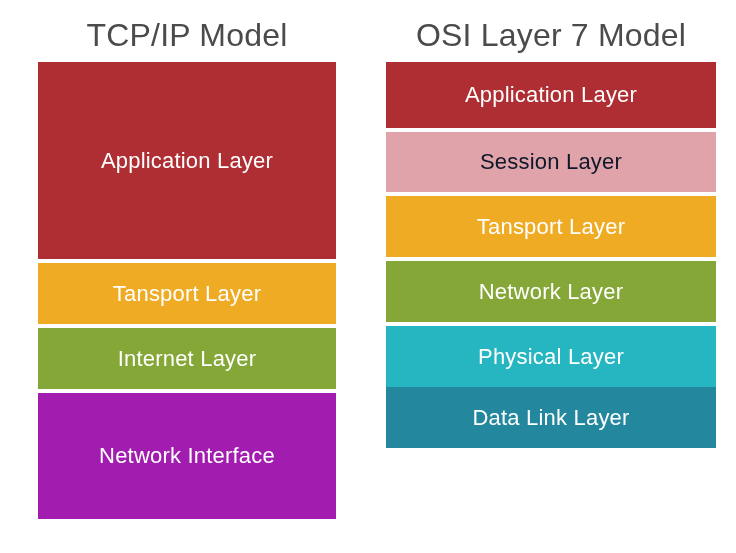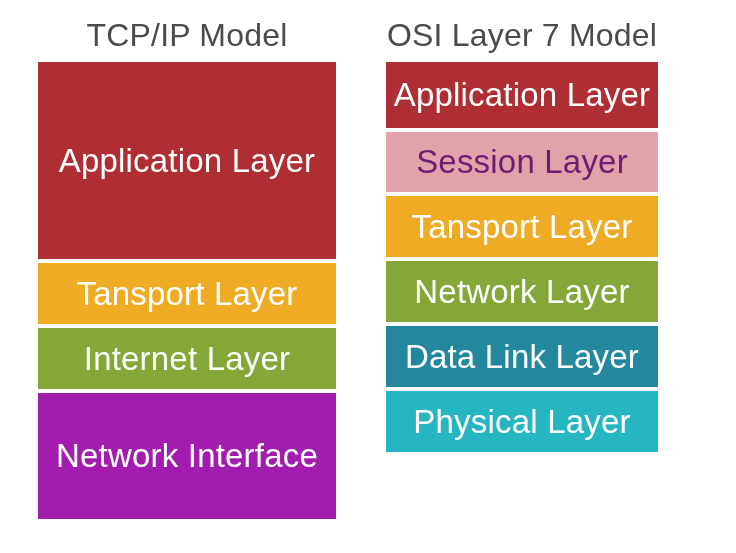--- a/index.html
+++ b/index.html
@@ -21,21 +21,21 @@
     height: 553px;
   }
 
   .column {
     position: absolute;
     top: 0;
     height: 553px;
   }
 
   .column-left  { left: 38px;  width: 298px; }
-  .column-right { left: 386px; width: 272px; }
+  .column-right { left: 386px; width: 330px; }
 
   .column-title {
     position: absolute;
     top: 20px;
     left: 0;
     width: 100%;
     text-align: center;
     font-size: 32px;
     font-weight: 400;
     color: #4b4b4b;
@@ -57,21 +57,21 @@
     box-sizing: border-box;
     display: flex;
     align-items: center;
     justify-content: center;
     margin-bottom: 4px;
     overflow: hidden;
   }
 
   .layer-label {
     color: #ffffff;
-    font-size: 33px;
+    font-size: 22px;
     font-weight: 400;
     letter-spacing: 0.2px;
     line-height: 30px;
     text-align: center;
     white-space: nowrap;
   }
 
   
   .column-left  .band-0 { height: 197px; }
   .column-left  .band-1 { height: 61px; }
@@ -122,35 +122,35 @@
     <div class="column-title" style="color: rgb(75, 75, 75);">OSI Layer 7 Model</div>
 
     <div class="stack">
 
       <div class="layer-band band-0" style="background-color: rgb(174, 46, 51);">
         <span class="layer-label" style="color: rgb(255, 255, 255);">Application Layer</span>
       </div>
 
 
       <div class="layer-band band-2" style="background-color: rgb(224, 163, 169);">
-        <span class="layer-label" style="color: #701a75;">Session Layer</span>
+        <span class="layer-label" style="color: #0f172a;">Session Layer</span>
       </div>
 
       <div class="layer-band band-3" style="background-color: rgb(239, 171, 35);">
         <span class="layer-label" style="color: rgb(255, 255, 255);">Tansport Layer</span>
       </div>
 
       <div class="layer-band band-4" style="background-color: rgb(133, 167, 55);">
         <span class="layer-label" style="color: rgb(255, 255, 255);">Network Layer</span>
       </div>
 
+      <div class="layer-band band-6" style="background-color: rgb(38, 182, 194);">
+        <span class="layer-label" style="color: rgb(255, 255, 255);">Physical Layer</span>
+      </div>
+
       <div class="layer-band band-5" style="background-color: rgb(35, 136, 157);">
         <span class="layer-label" style="color: rgb(255, 255, 255);">Data Link Layer</span>
-      </div>
-
-      <div class="layer-band band-6" style="background-color: rgb(38, 182, 194);">
-        <span class="layer-label" style="color: rgb(255, 255, 255);">Physical Layer</span>
       </div>
 
     </div>
   </div>
 
 </div>
 
 </body></html>

